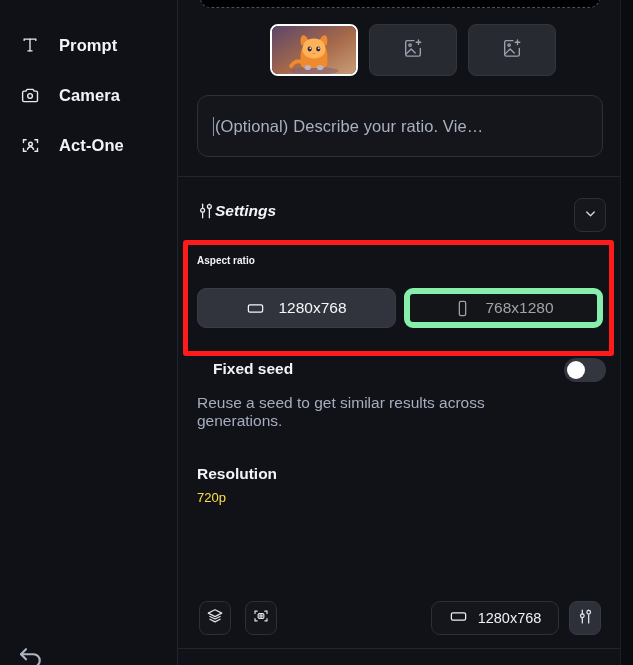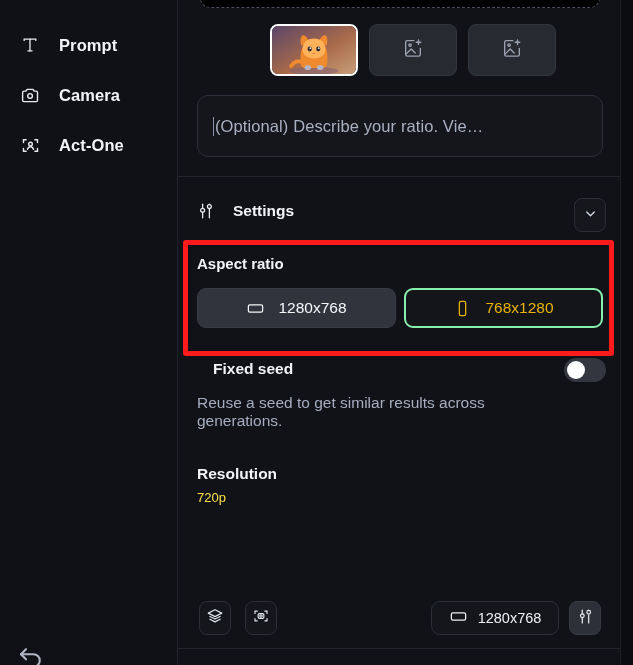--- a/index.html
+++ b/index.html
@@ -74,42 +74,42 @@
     cursor: text;
   }
   .caret { width: 1px; height: 19px; background: #8b93a6; margin-right: 1px; }
   .prompt-placeholder { color: #a9b0c0; font-size: 16.5px; letter-spacing: .1px; }
 
   .divider { position: absolute; left: 0; width: 455px; height: 1px; background: #23262e; }
 
   
   .settings-head {
     position: absolute; left: 19px; top: 202px;
-    display: flex; align-items: center; gap: 18px;
+    display: flex; align-items: center; gap: 0; font-style: italic;
   }
   .settings-head .tune-icon { color: #e8eaee; width: 18px; height: 18px; }
   .settings-title { color: #f3f4f7; font-size: 15.5px; font-weight: 700; }
   .chevron-btn {
     position: absolute; right: 27px; top: 198px;
     width: 32px; height: 34px; border-radius: 8px;
     border: 1px solid #2b2f38; background: #15171d;
     display: flex; align-items: center; justify-content: center;
     color: #cfd4df; cursor: pointer;
   }
 
   
-  .ar-label { position: absolute; left: 19px; top: 255px; color: #f2f3f6; font-size: 15px; font-weight: 700; }
+  .ar-label { position: absolute; left: 19px; top: 255px; color: #f2f3f6; font-size: 10px; font-weight: 700; }
   .ar-row { position: absolute; left: 19px; top: 288px; display: flex; gap: 8px; }
   .ar-btn {
     width: 199px; height: 40px; border-radius: 9px;
     display: flex; align-items: center; justify-content: center; gap: 13px;
     font-size: 15.5px; cursor: pointer;
   }
   .ar-btn.active { background: #31343c; color: #f6f7f9; border: 1px solid #393d46; }
-  .ar-btn.idle { background: #131519; color: #eab308; border: 2px solid #86efac; align-items: center; }
+  .ar-btn.idle { background: #131519; color: #a3a3a3; border: 6px solid #86efac; align-items: center; }
   .ar-btn .gi { display: flex; align-items: center; }
 
   
   .fs-label { position: absolute; left: 35px; top: 360px; color: #f2f3f6; font-size: 15.5px; font-weight: 700; }
   .toggle {
     position: absolute; right: 27px; top: 358px;
     width: 42px; height: 24px; border-radius: 12px; background: #33363e;
     cursor: pointer;
   }
   .knob { position: absolute; left: 3px; top: 3px; width: 18px; height: 18px; border-radius: 50%; background: #fff; }

